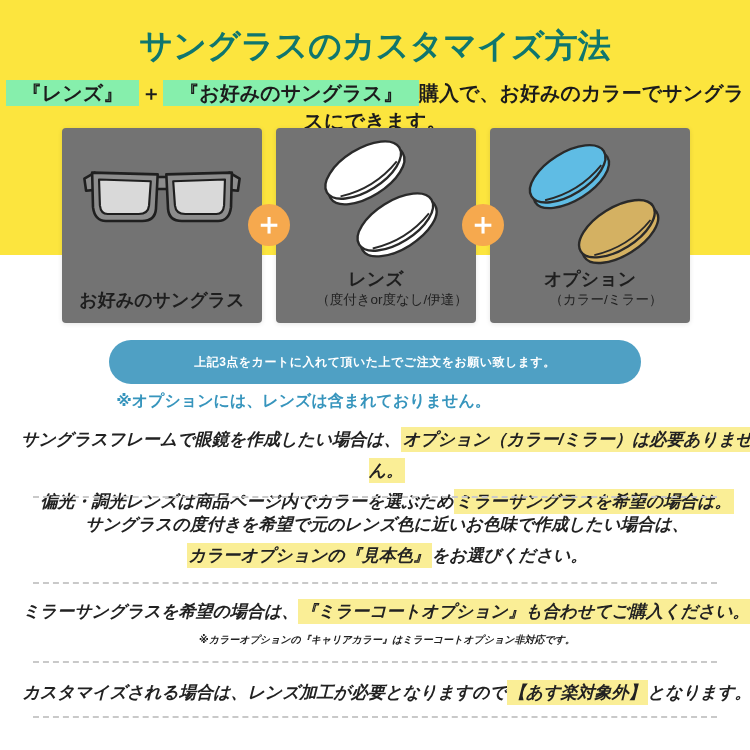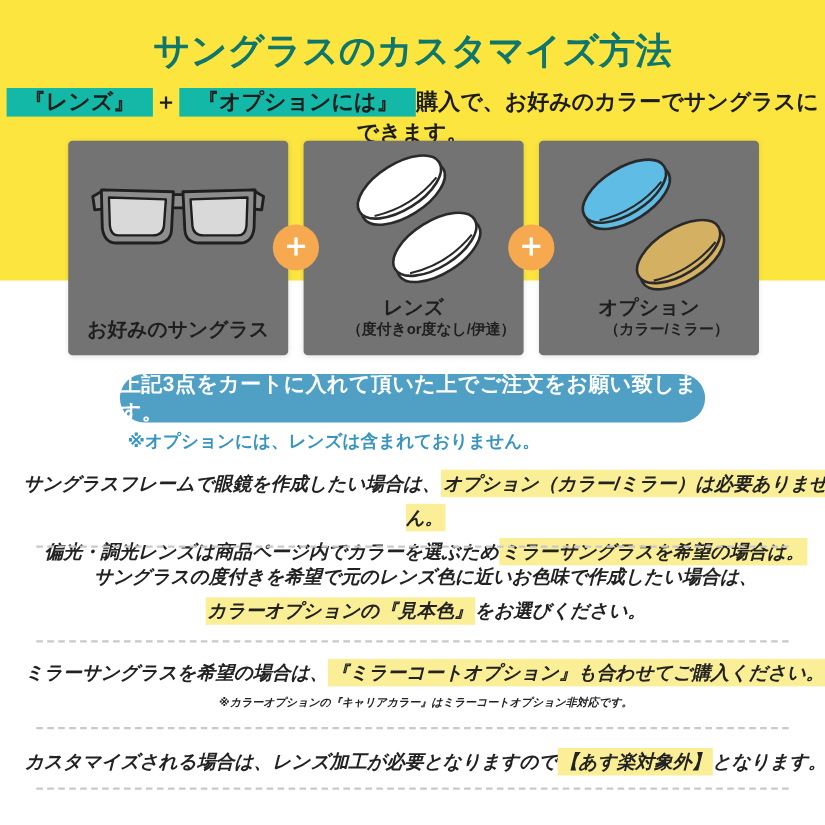--- a/index.html
+++ b/index.html
@@ -6,41 +6,41 @@
   html,body { background:#ffffff; }
   body { font-family:"Liberation Sans","DejaVu Sans",sans-serif; color:#1e1e1e; }
   .page { position:relative; width:750px; height:750px; background:#ffffff; overflow:hidden; margin:0 auto; }
 
   .yellow-bg { position:absolute; left:0; top:0; width:750px; height:255px; background:#fce53e; }
 
   .title { position:absolute; top:24px; left:0; width:750px; text-align:center;
            font-size:33px; font-weight:700; letter-spacing:0px; color:#0f766e; }
   .subtitle { position:absolute; top:79px; left:0; width:750px; text-align:center;
               font-size:20px; font-weight:700; color:#1c1c1c; line-height:28px; }
-  .subtitle .chip { background:#14b8a6; padding:2px 16px; }
+  .subtitle .chip { background:#86efac; padding:2px 16px; }
   .subtitle .plus-char { padding:0 2px; }
 
   .cards { position:absolute; top:128px; left:62px; width:628px; height:195px; display:flex; justify-content:space-between; }
   .card { width:200px; height:195px; background:#737373; border-radius:4px;
           box-shadow:0 1px 5px rgba(0,0,0,0.10); display:flex; flex-direction:column; align-items:center; }
   .card .illo { height:140px; display:flex; align-items:center; justify-content:center; width:100%; }
   .card .label { font-size:18px; font-weight:700; line-height:22px; text-align:center; }
-  .card .sublabel { font-size:13.5px; font-weight:700; line-height:20px; text-align:center;margin-left:32px; }
+  .card .sublabel { font-size:13.5px; font-weight:400; line-height:20px; text-align:center;margin-left:32px; }
   .card1 .label { margin-top:22px;font-family:Liberation Mono, monospace; }
   .card .illo svg { display:block; }
 
   .plus-badge { position:absolute; width:42px; height:42px; border-radius:50%; background:#f6a94e;
                 top:204px; display:flex; align-items:center; justify-content:center; z-index:5;
                 color:#ffffff; font-size:30px; font-weight:700; line-height:42px; }
   .plus-badge span { transform:translateY(-1px); }
   .plus1 { left:248px; } .plus2 { left:462px; }
 
   .order-banner { position:absolute; top:340px; left:109px; width:532px; height:44px;
                   background:#4fa0c4; border-radius:22px; display:flex; align-items:center; justify-content:center; }
-  .order-banner .txt { color:#ffffff; font-size:19px; font-weight:700; letter-spacing:0.5px; }
+  .order-banner .txt { color:#ffffff; font-size:12px; font-weight:700; letter-spacing:0.5px; }
   .order-note { position:absolute; top:391px; left:0; width:607px; text-align:center;
                 color:#3795bd; font-size:16px; font-weight:700; }
 
   .section { position:absolute; left:12px; width:750px; text-align:center;font-style:italic; }
   .section p { font-size:17px; font-weight:700; line-height:31px; color:#222; }
   .section p.small { font-size:10px; font-weight:600; line-height:28px; }
   .hl { background:#faee96; padding:3px 2px; }
   .sec-a { top:424px; } .sec-b { top:509px; } .sec-c { top:597px; }
   .sec-c p { line-height:29px; }
   .sec-d { top:679px; } .sec-d p { line-height:27px; }
@@ -51,21 +51,21 @@
 </head>
 <body>
 
 <div class="page">
 
   <div class="yellow-bg"></div>
 
   <div class="title">サングラスのカスタマイズ方法</div>
 
   <div class="subtitle">
-    <span class="chip">『レンズ』</span><span class="plus-char">＋</span><span class="chip">『オプションには』</span><span>購入で、お好みのカラーでサングラスにできます。</span>
+    <span class="chip">『レンズ』</span><span class="plus-char">＋</span><span class="chip">『お好みのサングラス』</span><span>購入で、お好みのカラーでサングラスにできます。</span>
   </div>
 
   <div class="cards">
 
     <div class="card card1">
       <div class="illo">
         <svg viewBox="0 0 190 80" width="164" height="69" aria-hidden="true">
           <g stroke="#1f1f1f" stroke-width="3" stroke-linejoin="round">
             <path d="M5,17 L17,10 L17,30 L7,31 Z" fill="#8d8d8d"></path>
             <path d="M185,17 L173,10 L173,30 L183,31 Z" fill="#8d8d8d"></path>

